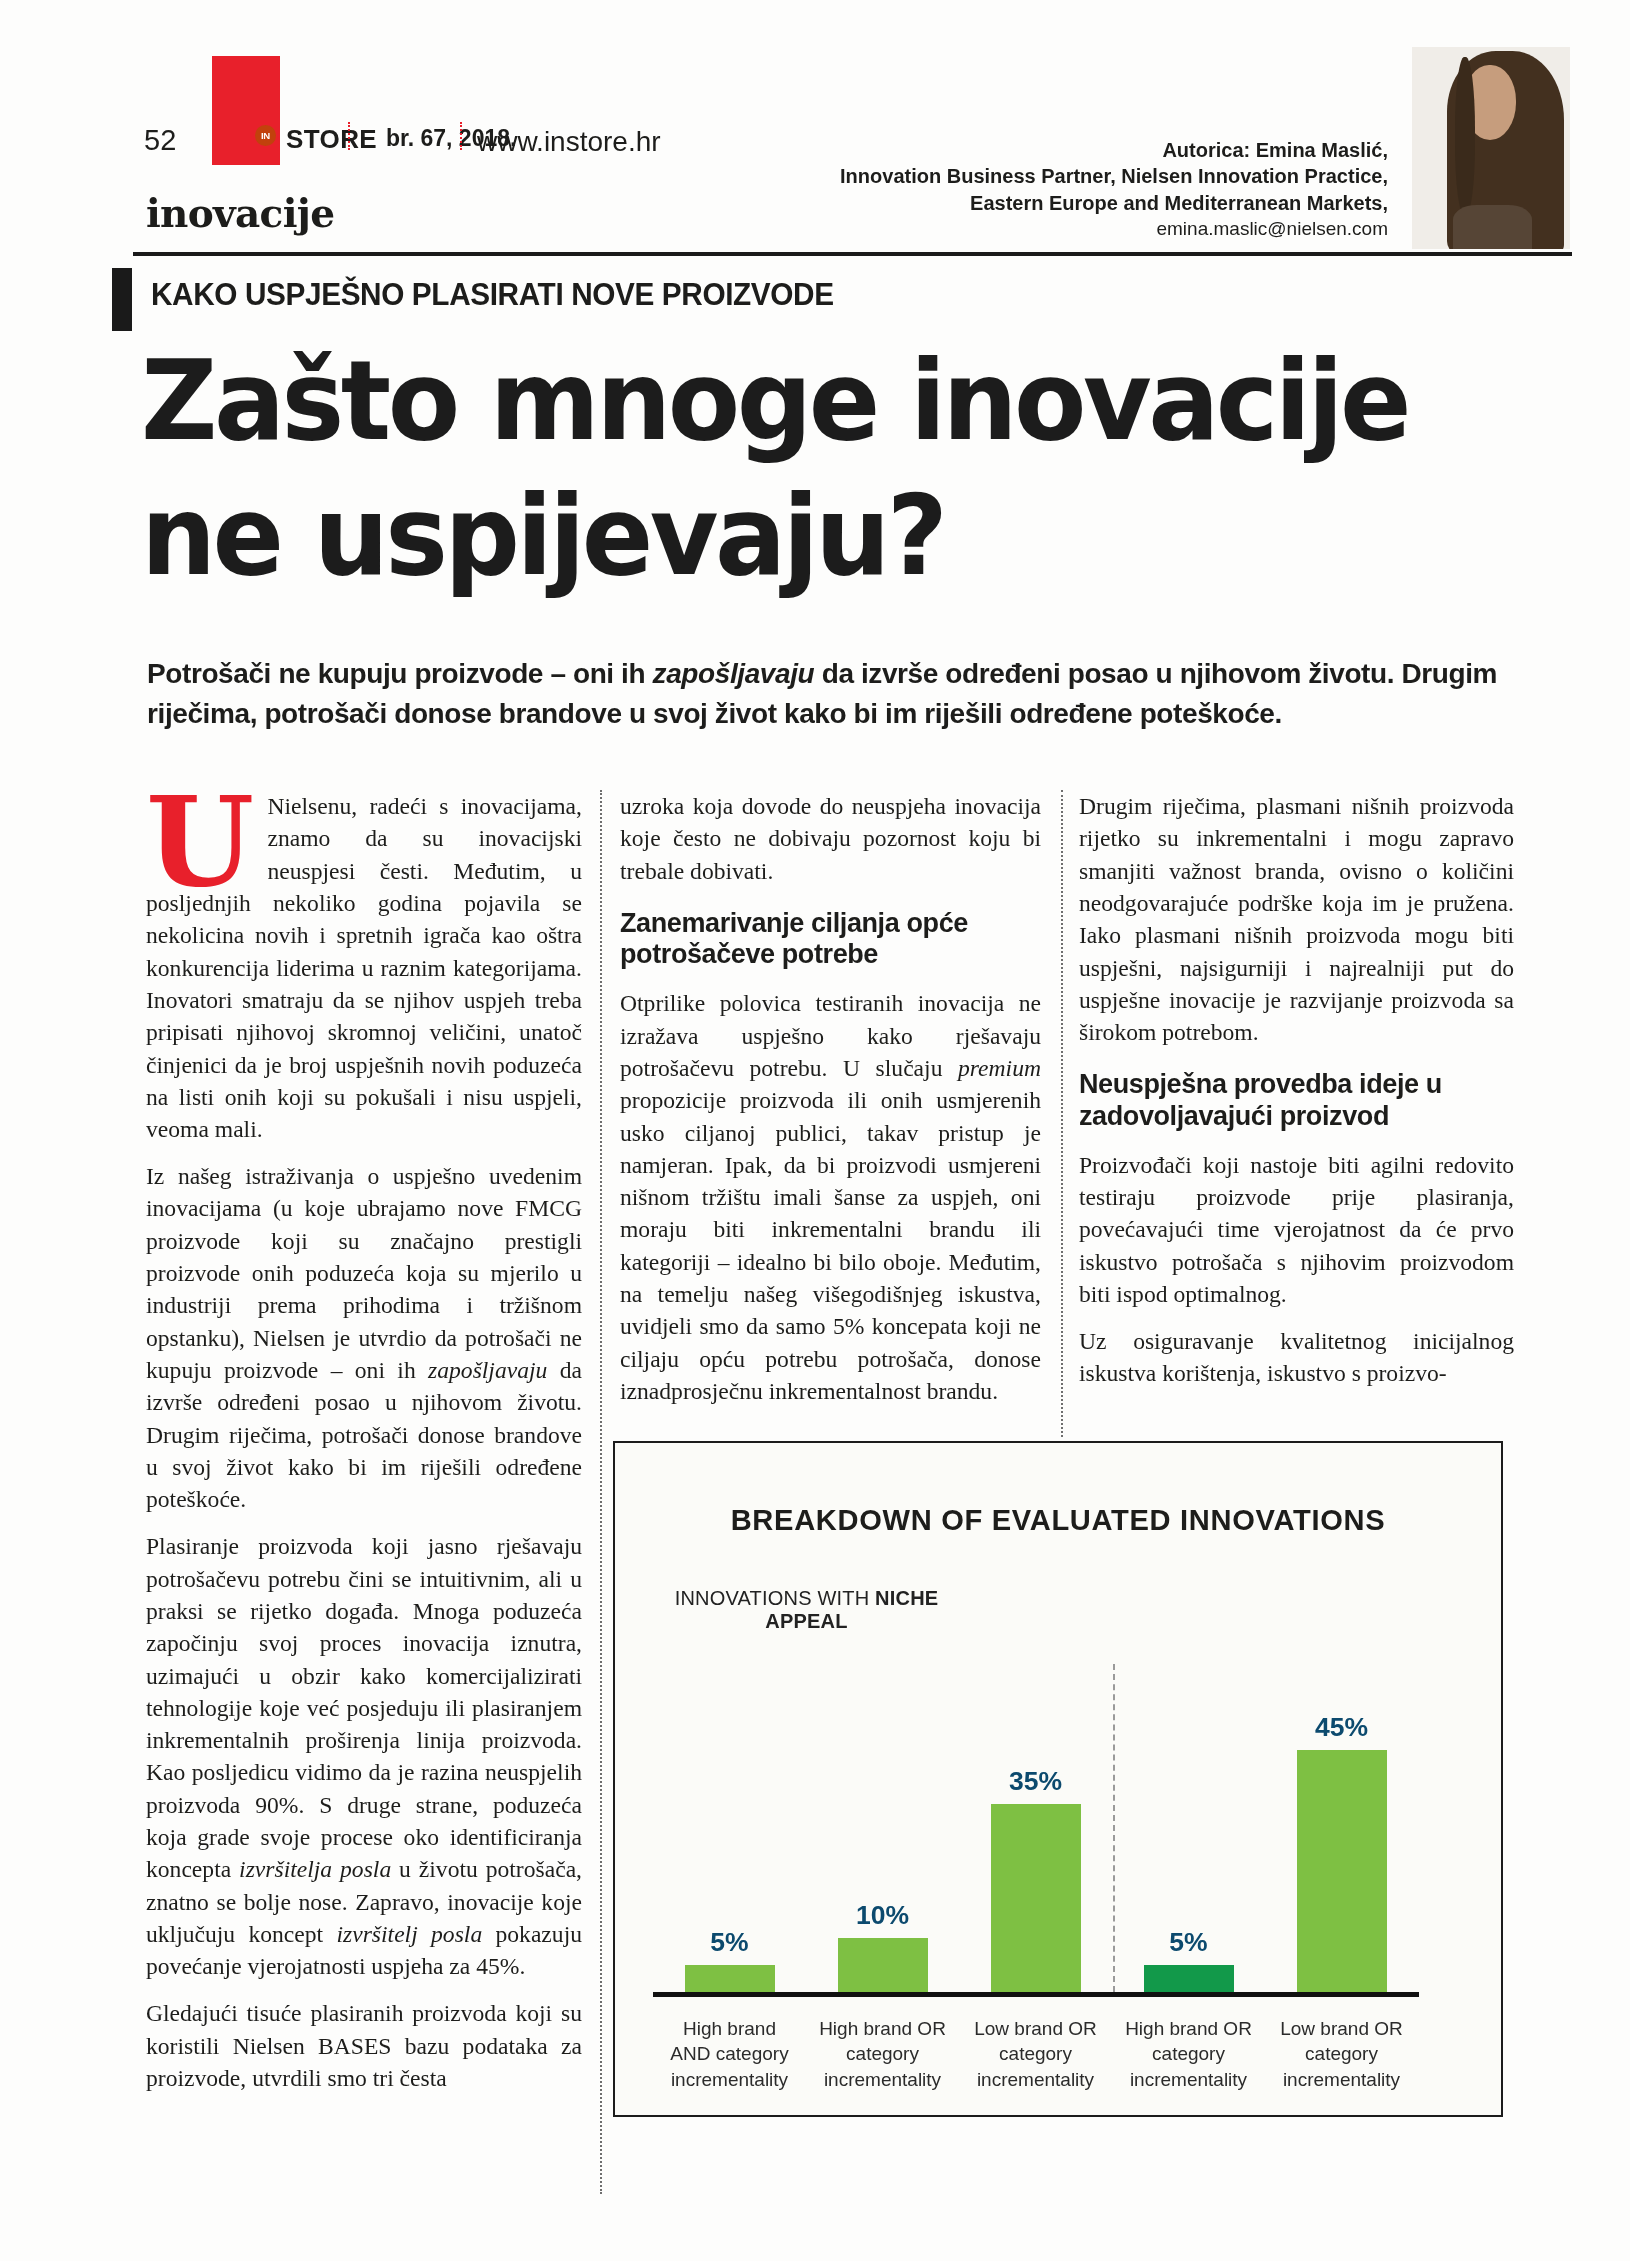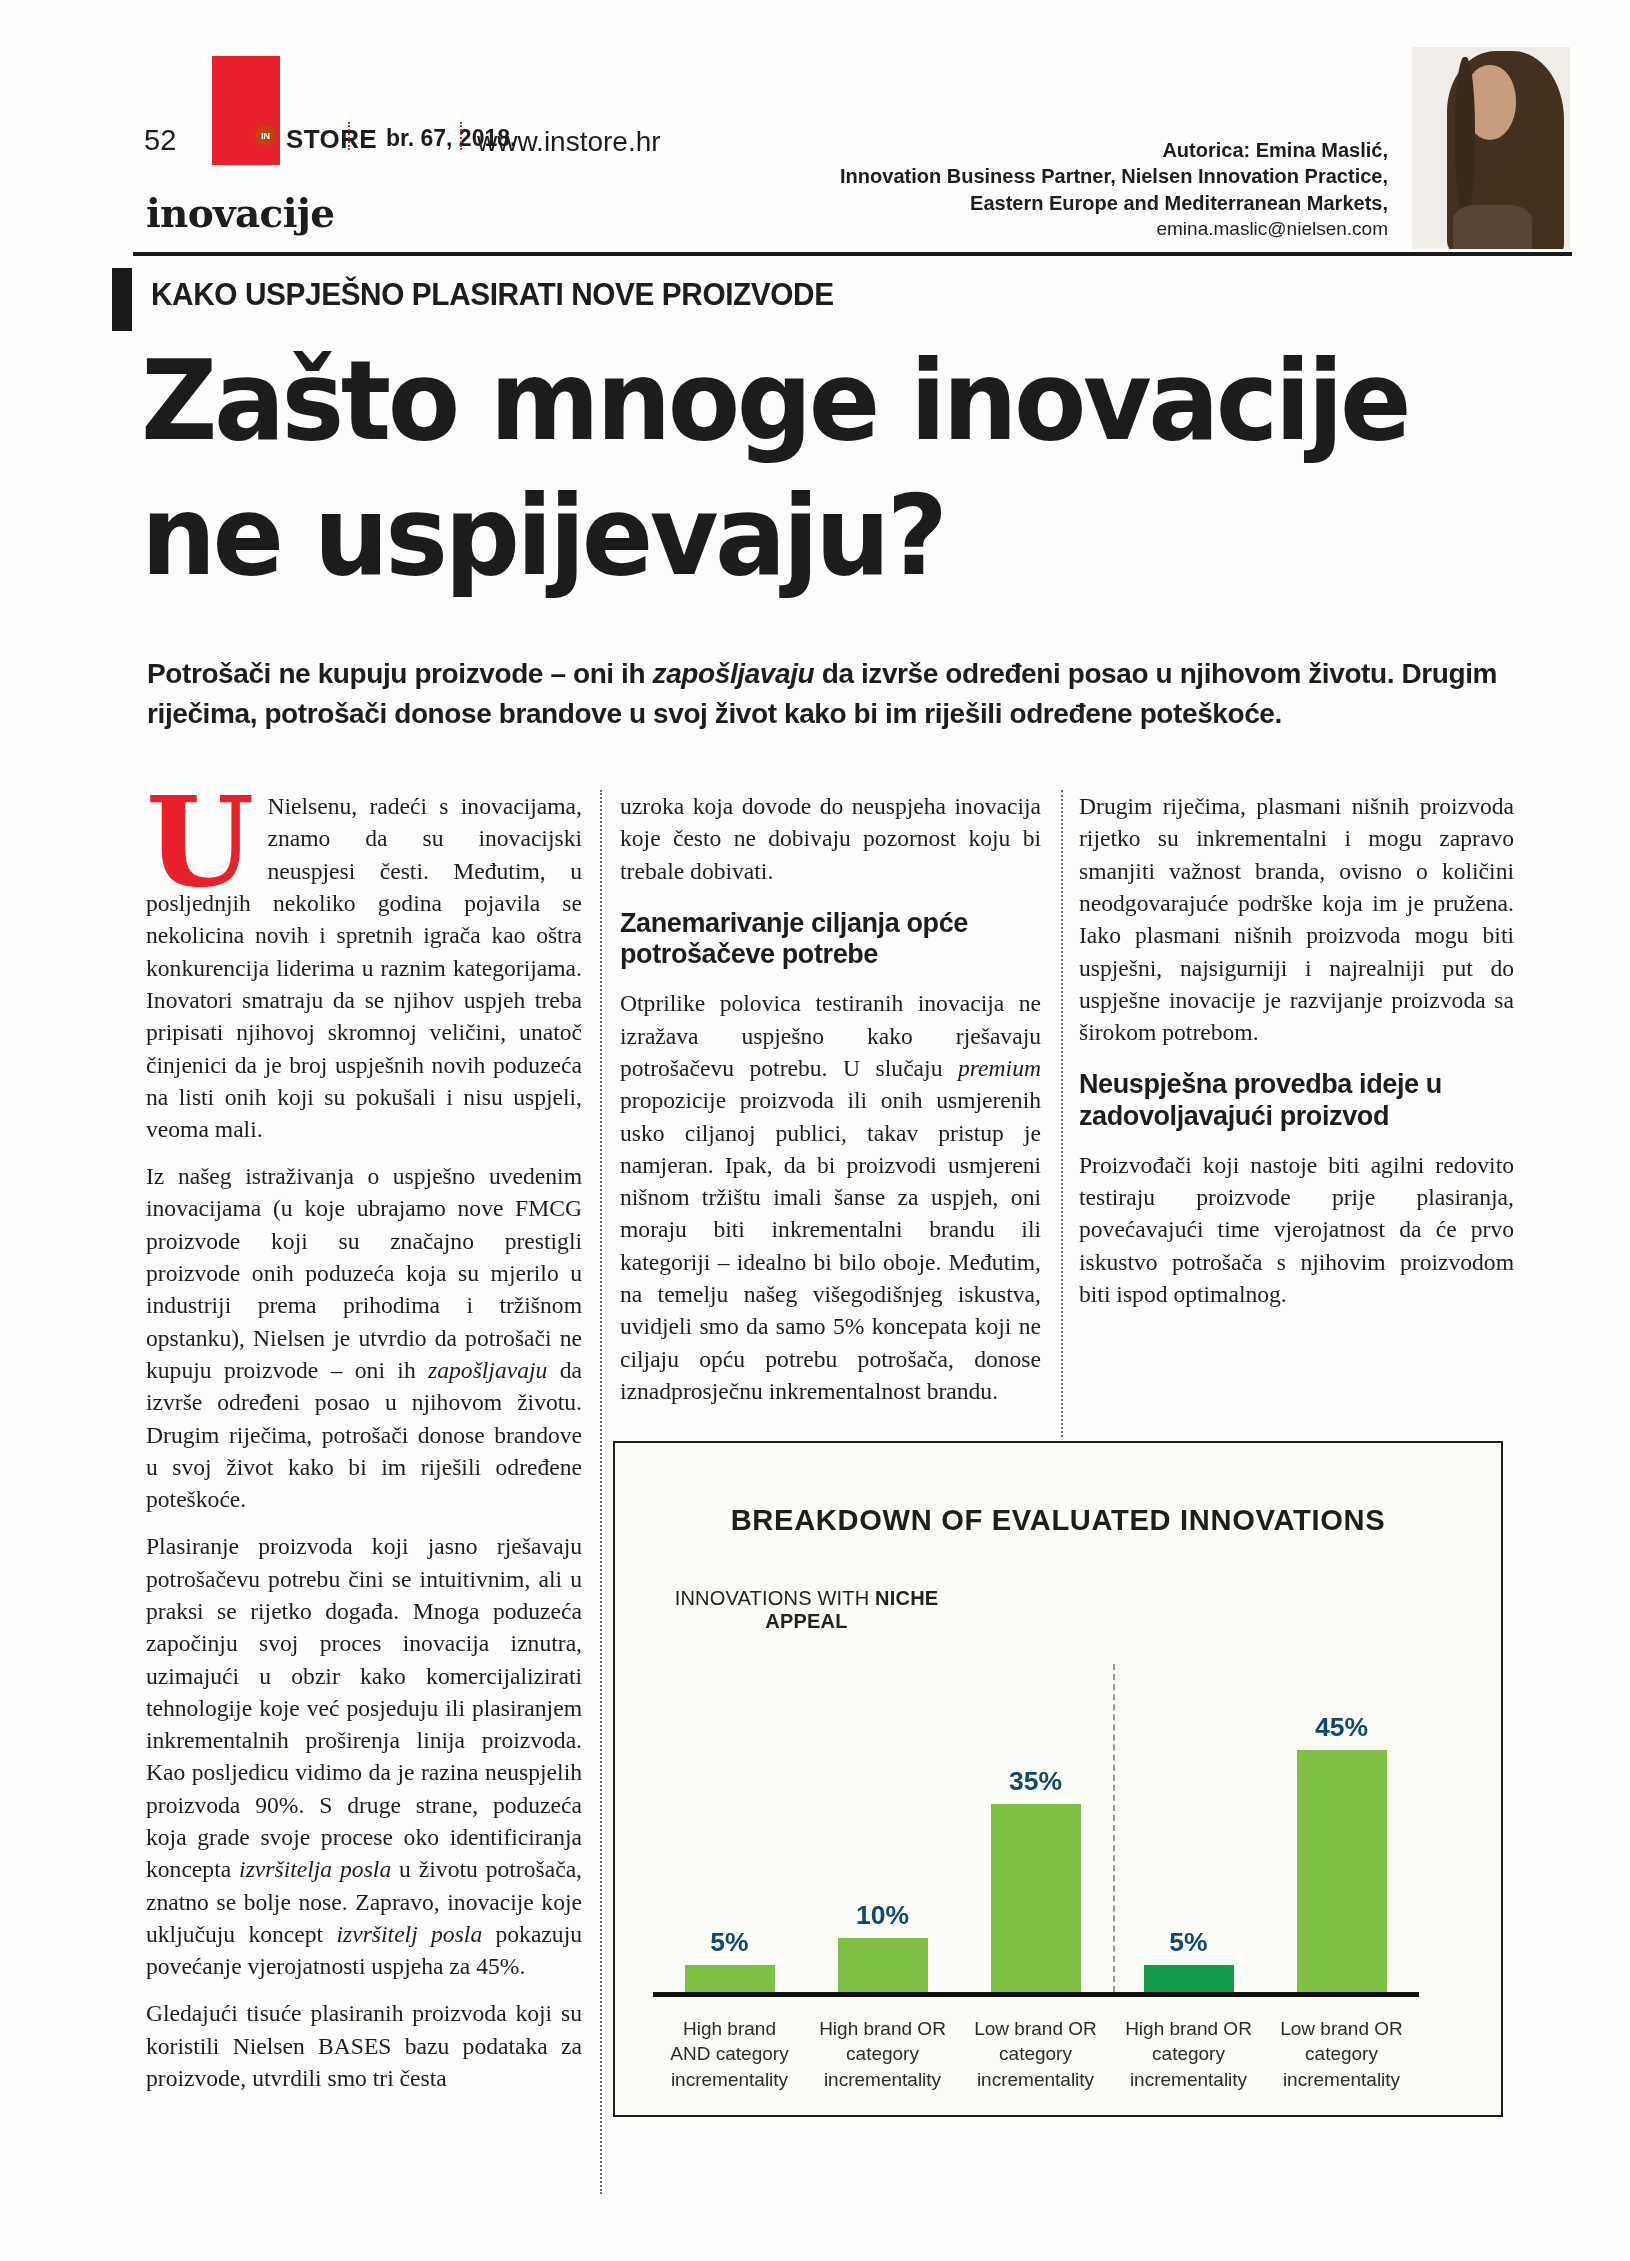--- a/index.html
+++ b/index.html
@@ -126,20 +126,21 @@
     <p><span>uzroka koja dovode do neuspjeha inovacija koje često ne dobivaju pozornost koju bi trebale dobivati.</span></p>
     <div class="subhead">Zanemarivanje ciljanja opće potrošačeve potrebe</div>
     <p><span>Otprilike polovica testiranih inovacija ne izražava uspješno kako rješavaju potrošačevu potrebu. U slučaju </span><em>premium</em><span> propozicije proizvoda ili onih usmjerenih usko ciljanoj publici, takav pristup je namjeran. Ipak, da bi proizvodi usmjereni nišnom tržištu imali šanse za uspjeh, oni moraju biti inkrementalni brandu ili kategoriji – idealno bi bilo oboje. Međutim, na temelju našeg višegodišnjeg iskustva, uvidjeli smo da samo 5% koncepata koji ne ciljaju opću potrebu potrošača, donose iznadprosječnu inkrementalnost brandu.</span></p>
   </div>
   <div class="coldiv" id="coldiv2"></div>
 
   <div class="col" id="col3">
     <p><span>Drugim riječima, plasmani nišnih proizvoda rijetko su inkrementalni i mogu zapravo smanjiti važnost branda, ovisno o količini neodgovarajuće podrške koja im je pružena. Iako plasmani nišnih proizvoda mogu biti uspješni, najsigurniji i najrealniji put do uspješne inovacije je razvijanje proizvoda sa širokom potrebom.</span></p>
     <div class="subhead">Neuspješna provedba ideje u zadovoljavajući proizvod</div>
     <p><span>Proizvođači koji nastoje biti agilni redovito testiraju proizvode prije plasiranja, povećavajući time vjerojatnost da će prvo iskustvo potrošača s njihovim proizvodom biti ispod optimalnog.</span></p>
+    <p><span>Uz osiguravanje kvalitetnog inicijalnog iskustva korištenja, iskustvo s proizvo-</span></p>
   </div>
 
   <div id="chart">
     <div class="chart-title">BREAKDOWN OF EVALUATED INNOVATIONS</div>
     <div class="chart-groups">
       <div class="g2"><span>INNOVATIONS WITH </span><b>NICHE APPEAL</b></div>
     </div>
     <div class="chart-dashed"></div>
     <div class="bars-wrap">
         <div class="bar-slot">

